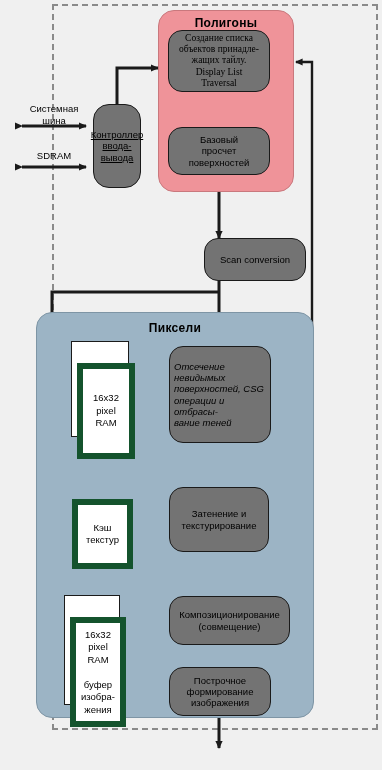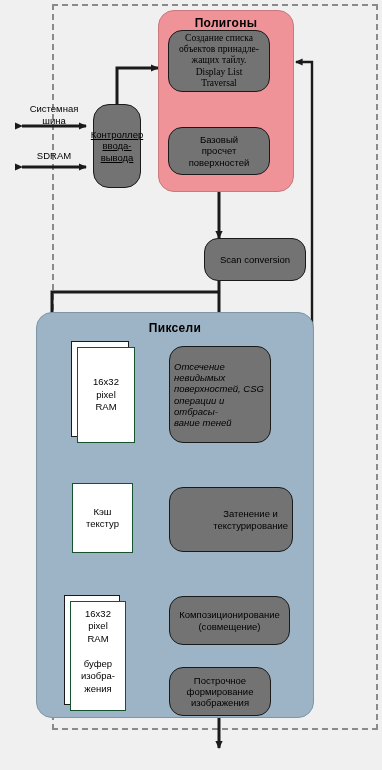--- a/index.html
+++ b/index.html
@@ -18,23 +18,23 @@
   .region-title{position:absolute;width:100%;text-align:center;
     font-weight:bold;font-size:12px;letter-spacing:.3px;}
 
   .node{position:absolute;box-sizing:border-box;background:#737373;
         border:1px solid #1a1a1a;border-radius:14px;
         display:flex;align-items:center;justify-content:center;text-align:center;
         font-size:9.5px;line-height:1.18;padding:2px 4px;}
   .node.serif{font-family:"Liberation Serif","DejaVu Serif",serif;}
 
   .card{position:absolute;box-sizing:border-box;background:#ffffff;
-        border:1px solid #14532d;border-radius:0;
+        border:6px solid #14532d;border-radius:0;
         display:flex;flex-direction:column;align-items:center;justify-content:center;
-        text-align:center;font-size:9.5px;line-height:1.3;}
+        text-align:center;font-size:9.5px;line-height:1.3;margin-top:16px;}
   .card-back{position:absolute;box-sizing:border-box;background:#ffffff;
         border:1px solid #1a1a1a;}
 
   .lbl{position:absolute;font-size:9.5px;line-height:1.25;text-align:center;}
   .lbl.left{text-align:left;}
 
   svg.wires{position:absolute;left:0;top:0;width:382px;height:770px;
             overflow:visible;pointer-events:none;}
   .ln{stroke:#1a1a1a;stroke-width:3;fill:none;}
   .ln2{stroke:#1a1a1a;stroke-width:2.4;fill:none;}
@@ -142,21 +142,21 @@
       <div>операции и отбрасы-</div>
       <div>вание теней</div>
     </div>
   </div>
 
   <div class="card" style="left:72px;top:483px;width:61px;height:70px;">
     <div>Кэш</div>
     <div>текстур</div>
   </div>
 
-  <div class="node" style="left:169px;top:487px;width:124px;height:65px;justify-content:flex-end;">
+  <div class="node" style="left:169px;top:487px;width:100px;height:65px;">
     <div>
       <div>Затенение и</div>
       <div>текстурирование</div>
     </div>
   </div>
 
   <div class="card-back" style="left:64px;top:595px;width:56px;height:110px;"></div>
   <div class="card" style="left:70px;top:601px;width:56px;height:110px;justify-content:flex-start;padding-top:6px;">
     <div>16x32</div>
     <div>pixel</div>

